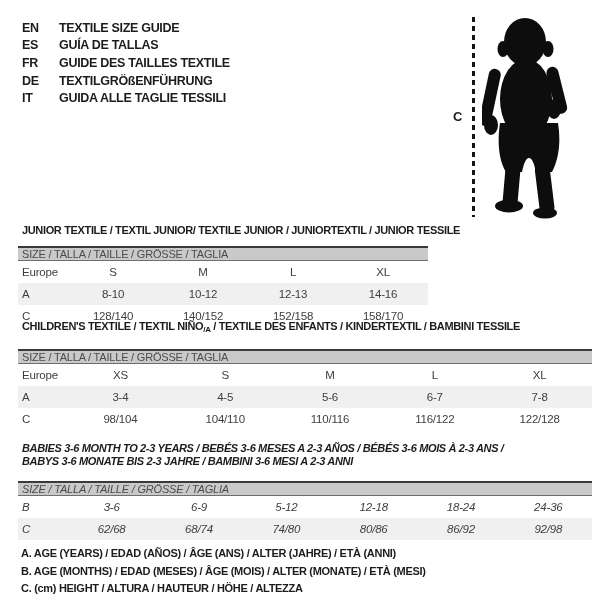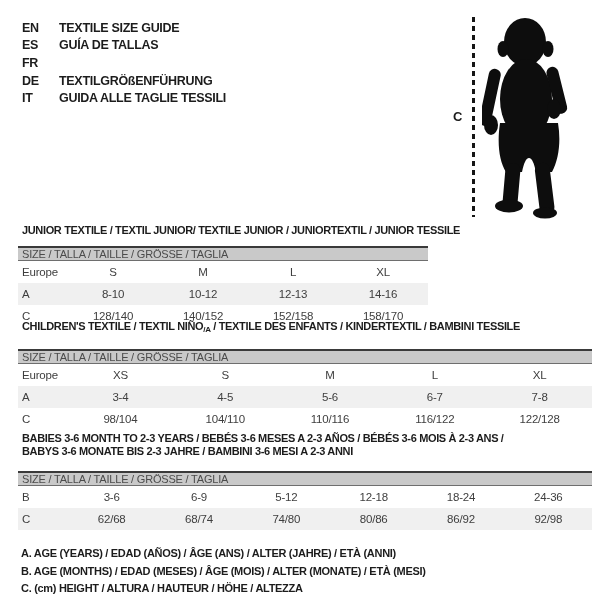--- a/index.html
+++ b/index.html
@@ -13,21 +13,21 @@
   .lang-code { width:37px; font-weight:bold; font-size:12.5px; letter-spacing:-0.3px; }
   .lang-title { font-weight:bold; font-size:12.5px; letter-spacing:-0.3px; white-space:nowrap; }
 
   .dash-line { position:absolute; left:472px; top:9px; width:3px; height:200px;
                background:repeating-linear-gradient(to bottom, #151515 0 5px, transparent 5px 9px); }
   .dim-label { position:absolute; left:453px; top:101px; font-weight:bold; font-size:13px; }
   .baby { position:absolute; left:482px; top:4px; width:92px; height:208px; }
 
   
   .sec { position:absolute; left:0; width:600px; }
-  .sec1 { top:216px; } .sec2 { top:312px; } .sec3 { top:424px; }
+  .sec1 { top:216px; } .sec2 { top:312px; } .sec3 { top:434px;font-style:italic; }
   .sec-title { font-size:11px; font-weight:bold; letter-spacing:-0.35px; margin-left:22px;
                line-height:13px; white-space:nowrap; }
   .sub { font-size:8px; vertical-align:-2px; }
 
   .size-bar { margin-left:18px; margin-top:9px; height:15px; background:#c9c9c9;
               border-top:2px solid #3a3a3a; border-bottom:1px solid #6e6e6e;
               font-size:11px; color:#4b4b4b; letter-spacing:-0.2px;
               line-height:12px; padding-left:4px; }
   .sec2 .size-bar, .sec3 .size-bar { margin-top:13px; }
   .w1 { width:410px; } .w2 { width:574px; }
@@ -52,20 +52,21 @@
     <div class="lang-row">
       <span class="lang-code">EN</span>
       <span class="lang-title">TEXTILE SIZE GUIDE</span>
     </div>
     <div class="lang-row">
       <span class="lang-code">ES</span>
       <span class="lang-title">GUÍA DE TALLAS</span>
     </div>
     <div class="lang-row">
       <span class="lang-code">FR</span>
+      <span class="lang-title">GUIDE DES TAILLES TEXTILE</span>
     </div>
     <div class="lang-row">
       <span class="lang-code">DE</span>
       <span class="lang-title">TEXTILGRÖßENFÜHRUNG</span>
     </div>
     <div class="lang-row">
       <span class="lang-code">IT</span>
       <span class="lang-title">GUIDA ALLE TAGLIE TESSILI</span>
     </div>
   </div>

